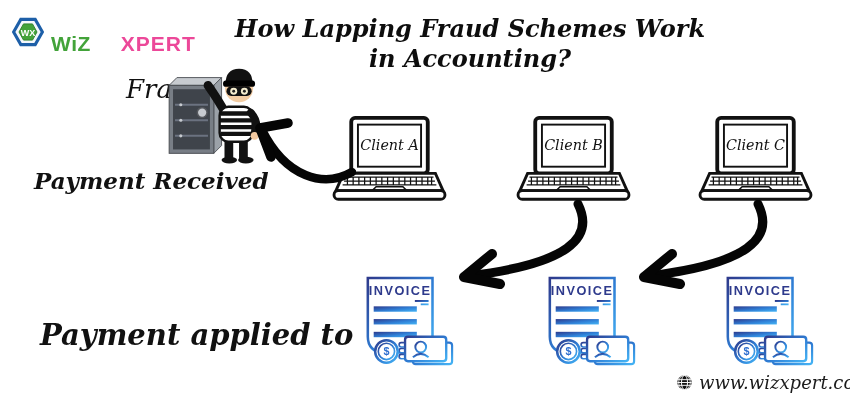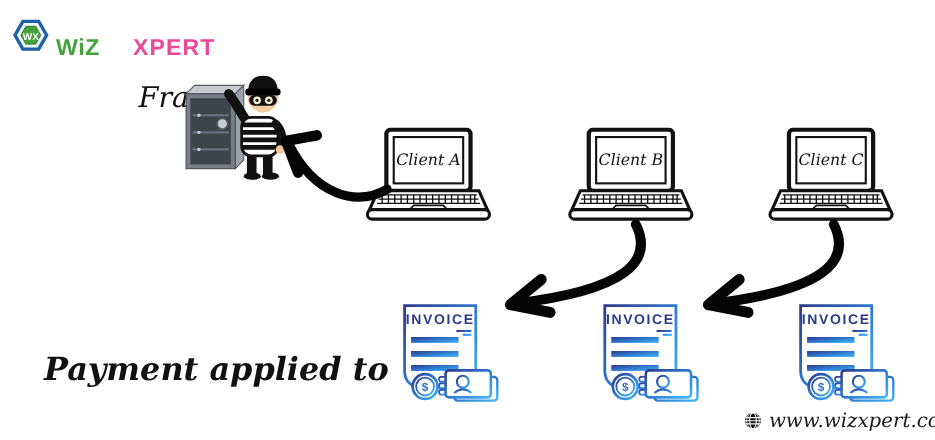--- a/index.html
+++ b/index.html
@@ -54,20 +54,24 @@
       <polygon points="4,20 12,6 28,6 36,20 28,34 12,34" fill="#f4f8fc" stroke="#1d5fa8" stroke-width="3.4"></polygon>
       <polygon points="10,20 15,11 25,11 30,20 25,29 15,29" fill="#43a33a" stroke="#2d7d2a" stroke-width="1"></polygon>
       <text x="20" y="24.5" text-anchor="middle" font-size="10" font-weight="bold" fill="#ffffff" font-family="Liberation Sans, sans-serif">WX</text>
     </svg>
     <div class="brand">
       <span class="wiz">WiZ</span>
       <span class="xpert">XPERT</span>
     </div>
   </div>
 
+  <div class="title">
+    <div>How Lapping Fraud Schemes Work</div>
+    <div>in Accounting?</div>
+  </div>
 
   <div class="fraud-label">Fraud</div>
   <svg class="thief-safe" viewBox="0 0 115 103">
 
     <polygon points="18,22 26,14 72,14 64,22" fill="#c7cbd0" stroke="#55585d" stroke-width="1"></polygon>
     <polygon points="64,22 72,14 72,84 64,92" fill="#9ba1a8" stroke="#55585d" stroke-width="1"></polygon>
     <rect x="18" y="22" width="46" height="70" fill="#787e86" stroke="#4a4d52" stroke-width="1"></rect>
     <rect x="22" y="26" width="38" height="62" fill="#3f444b"></rect>
     <path d="M24 42 H58 M24 58 H58 M24 74 H58" stroke="#6b7280" stroke-width="2"></path>
     <circle cx="52" cy="50" r="5" fill="#c7cbd0" stroke="#55585d" stroke-width="1.5"></circle>
@@ -87,20 +91,21 @@
     <circle cx="90" cy="25" r="14.5" fill="#f3cda4"></circle>
     <path d="M76 21 Q76 5 90 5 Q104 5 104 21 Z" fill="#111"></path>
     <rect x="73.5" y="17" width="33" height="6.5" rx="3" fill="#000"></rect>
     <rect x="77" y="23" width="26" height="10" rx="5" fill="#111"></rect>
     <circle cx="84.5" cy="28" r="3.6" fill="#f5edcf"></circle>
       <circle cx="95.5" cy="28" r="3.6" fill="#f5edcf"></circle>
     <circle cx="84.5" cy="28" r="1.5" fill="#222"></circle>
       <circle cx="95.5" cy="28" r="1.5" fill="#222"></circle>
   </svg>
 
+  <div class="payment-received">Payment Received</div>
   <div class="payment-applied">Payment applied to</div>
 
   <svg class="laptop pos-a" viewBox="0 0 120 92">
     <rect x="20" y="2" width="80" height="58" rx="4" fill="#fff" stroke="#111" stroke-width="4"></rect>
     <rect x="27" y="9" width="66" height="44" fill="#fff" stroke="#111" stroke-width="2"></rect>
     <text x="60" y="36" text-anchor="middle">Client A</text>
     <polygon points="12,60 108,60 116,78 4,78" fill="#fff" stroke="#111" stroke-width="3"></polygon>
     <path d="M14 64 H106 M12.5 68 H107.5 M11 72 H109 M16 64 V72 M22 64 V72 M28 64 V72 M34 64 V72 M40 64 V72 M46 64 V72 M52 64 V72 M58 64 V72 M64 64 V72 M70 64 V72 M76 64 V72 M82 64 V72 M88 64 V72 M94 64 V72 M100 64 V72 M104 64 V72" stroke="#111" stroke-width="1.3" fill="none"></path>
     <path d="M46 74 H74 L78 78 H42 Z" fill="none" stroke="#111" stroke-width="1.6"></path>
     <rect x="2" y="78" width="116" height="9" rx="4.5" fill="#fff" stroke="#111" stroke-width="3"></rect>

